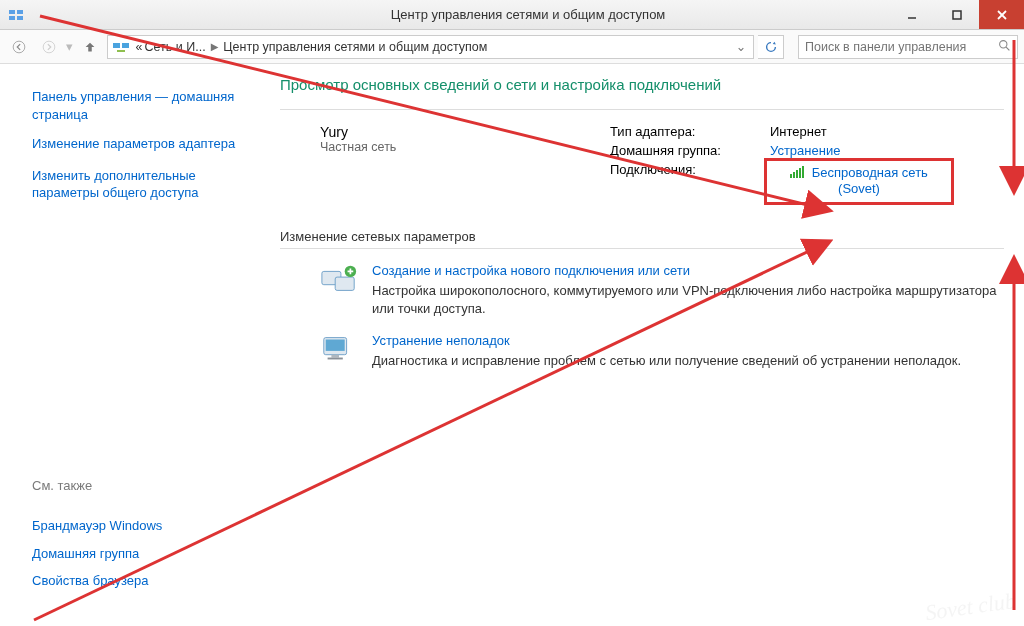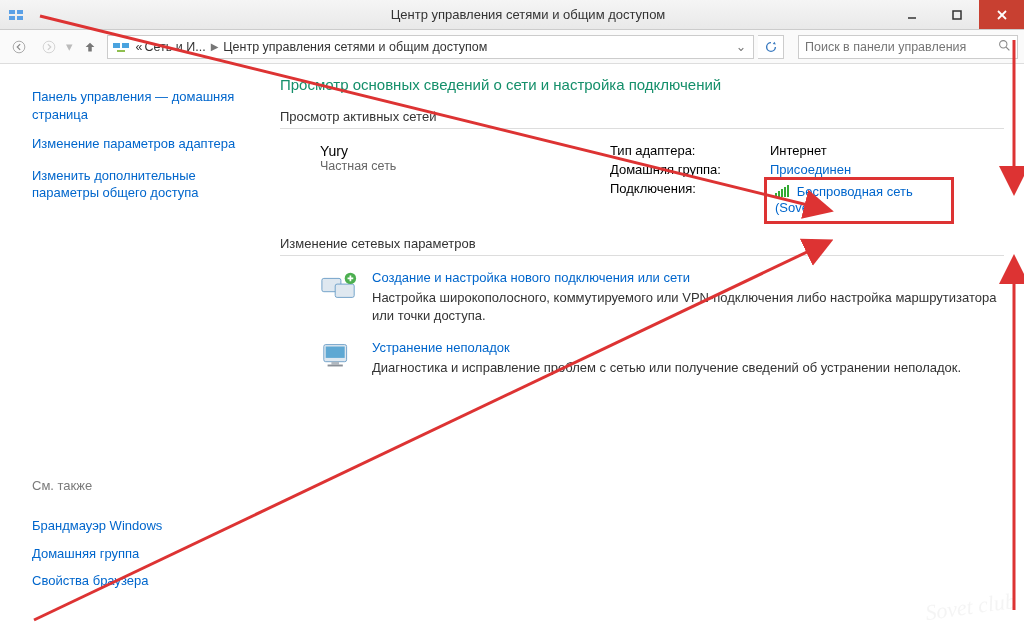--- a/index.html
+++ b/index.html
@@ -40,26 +40,26 @@
   .sec-title { color: #333; margin-bottom: 4px; }
   .hr{height:1px;background:#ddd;margin:4px 0 14px 0;}
 
   .active-net { display: flex; gap: 30px; margin: 6px 0 10px 40px; }
   .net-left { width: 260px; }
   .net-name{font-size:14px;}
   .net-sub{color:#666;font-size:12.5px;}
   .net-right { flex:1; }
   .net-row{display:flex;margin-bottom:4px;}
   .net-row .lbl{width:160px;}
-  .wifi-block{position:relative;}
+  .wifi-block{position:relative;text-align:center;}
   .wifi-box{border:3px solid #d33; padding:4px 8px 6px 8px; position:absolute; left:-6px; top:-4px; width:190px;}
   .wifi-icon{display:inline-block;vertical-align:middle;margin-right:4px;}
   .wifi-icon svg{width:14px;height:12px;}
 
-  .change-params{margin-top:36px;}
+  .change-params{margin-top:48px;}
   .task-row{display:flex;gap:14px;margin:10px 0 0 40px;}
   .task-icon{width:38px;height:32px;flex-shrink:0;display:flex;align-items:center;justify-content:center;}
   .task-text .t-title{color:#0066cc;display:block;margin-bottom:4px;}
   .task-text .t-desc{color:#333;line-height:1.35;}
 
   
   .arrow-svg{position:absolute;left:0;top:0;pointer-events:none;z-index:50;}
 
   .watermark{position:absolute;right:8px;bottom:6px;color:#eee;font-family:"Comic Sans MS",cursive;font-size:22px;transform:rotate(-8deg);opacity:.6;font-style:italic;z-index:2;}
 </style>
@@ -158,36 +158,35 @@
       <div class="hdr">См. также</div>
       <a>Брандмауэр Windows</a>
       <a>Домашняя группа</a>
       <a>Свойства браузера</a>
     </div>
   </div>
 
   <div class="main">
     <h1>Просмотр основных сведений о сети и настройка подключений</h1>
 
-    <div class="sec-title">Просмотр активных сетей</div>
     <div class="hr"></div>
 
     <div class="active-net">
       <div class="net-left">
         <div class="net-name">Yury</div>
         <div class="net-sub">Частная сеть</div>
       </div>
       <div class="net-right">
         <div class="net-row">
           <span class="lbl">Тип адаптера:</span>
           <span>Интернет</span>
         </div>
         <div class="net-row">
           <span class="lbl">Домашняя группа:</span>
-          <a>Присоединен</a>
+          <a>Устранение</a>
         </div>
         <div class="net-row">
           <span class="lbl">Подключения:</span>
           <div class="wifi-block" style="flex:1;">
             <div class="wifi-box">
               <span class="wifi-icon">
                 <svg viewBox="0 0 14 12">
                     <rect x="0" y="8" width="2" height="4" fill="#3a3"></rect>
                     <rect x="3" y="6" width="2" height="6" fill="#3a3"></rect>
                     <rect x="6" y="4" width="2" height="8" fill="#3a3"></rect>

